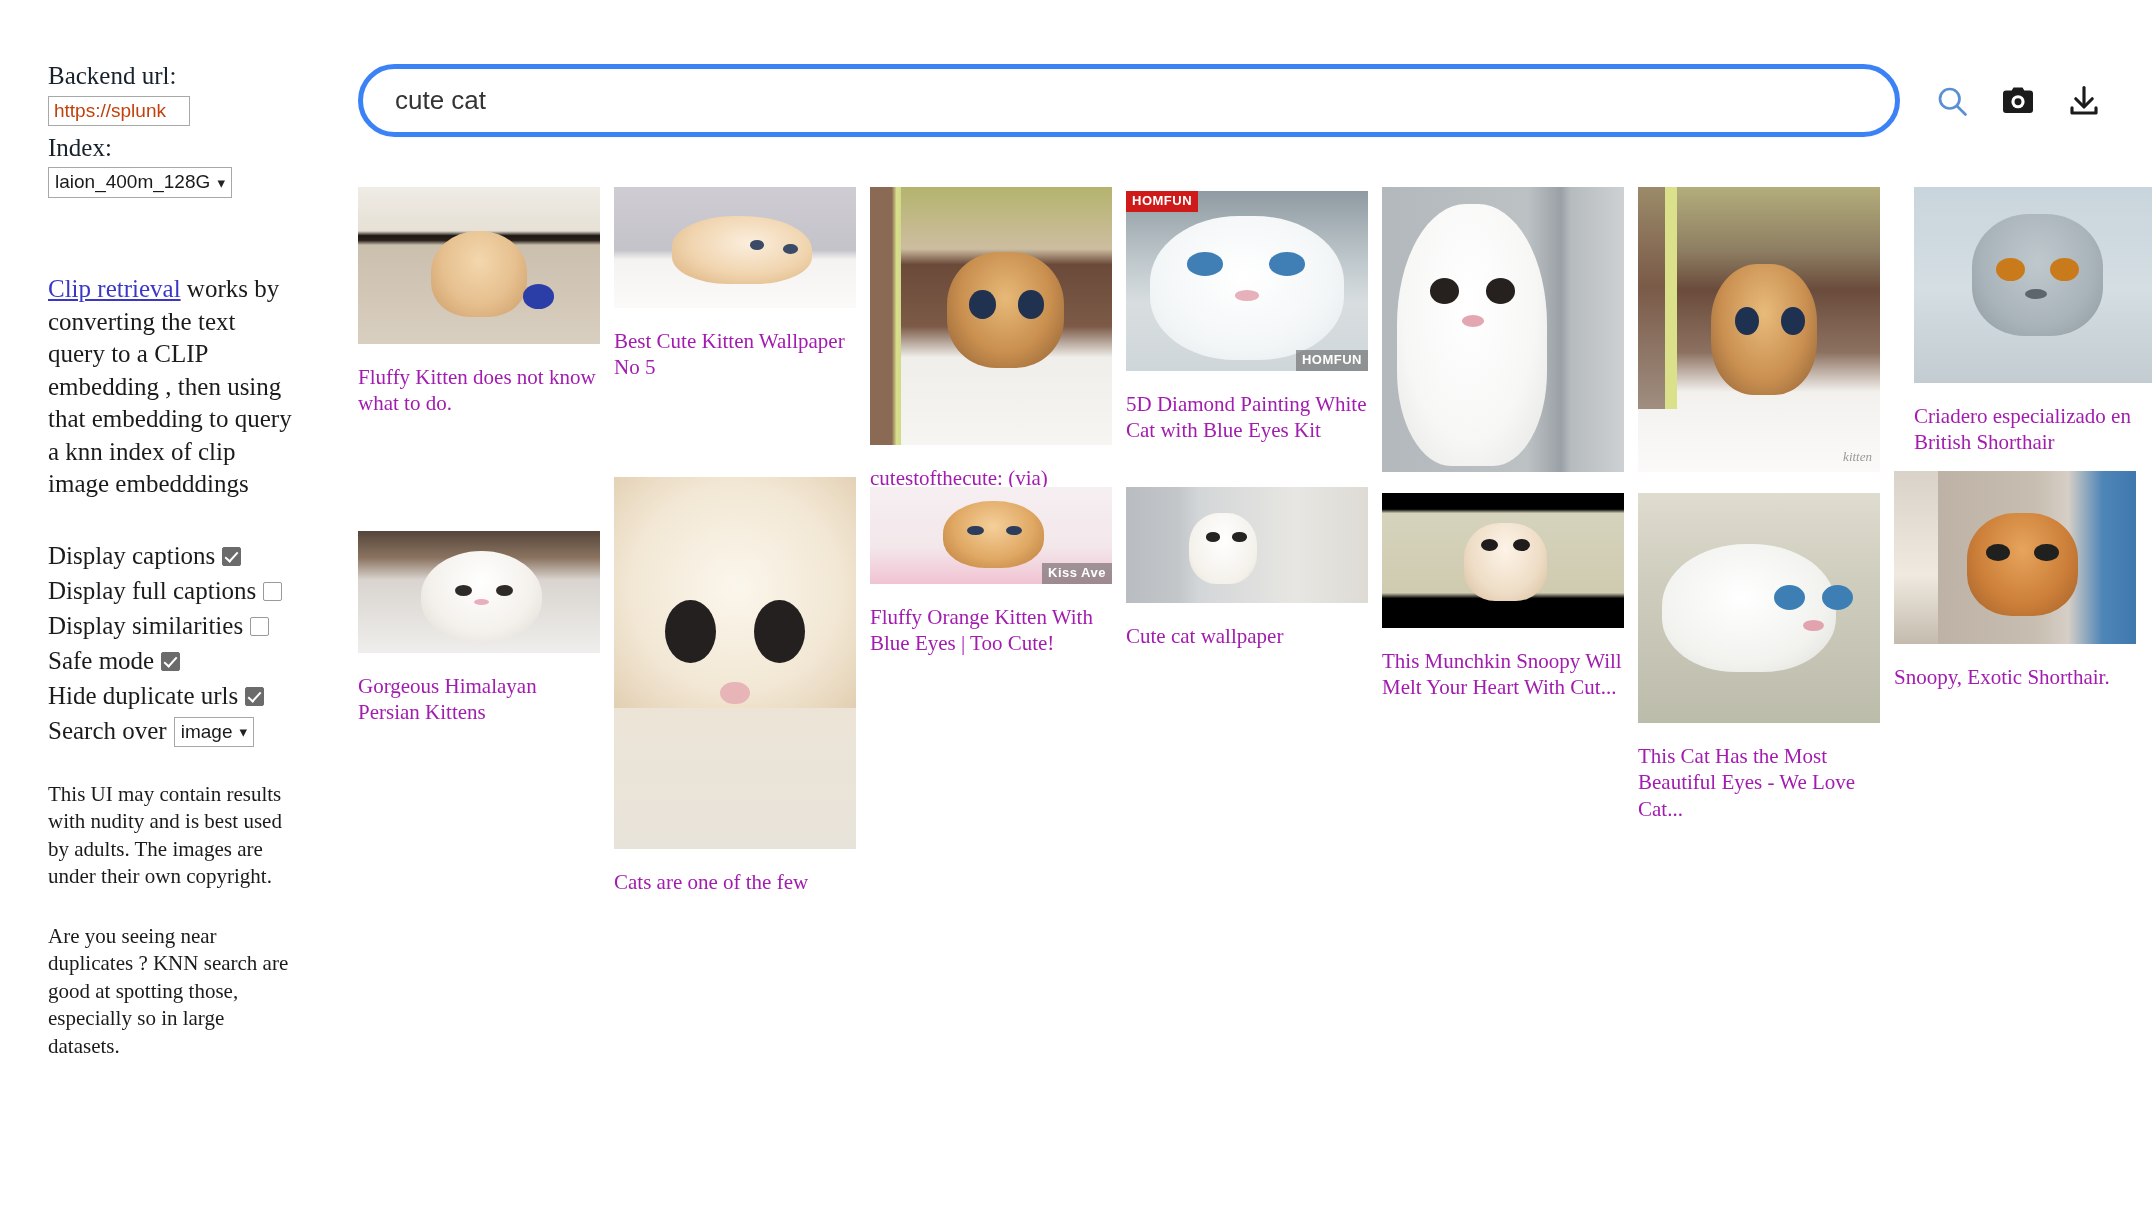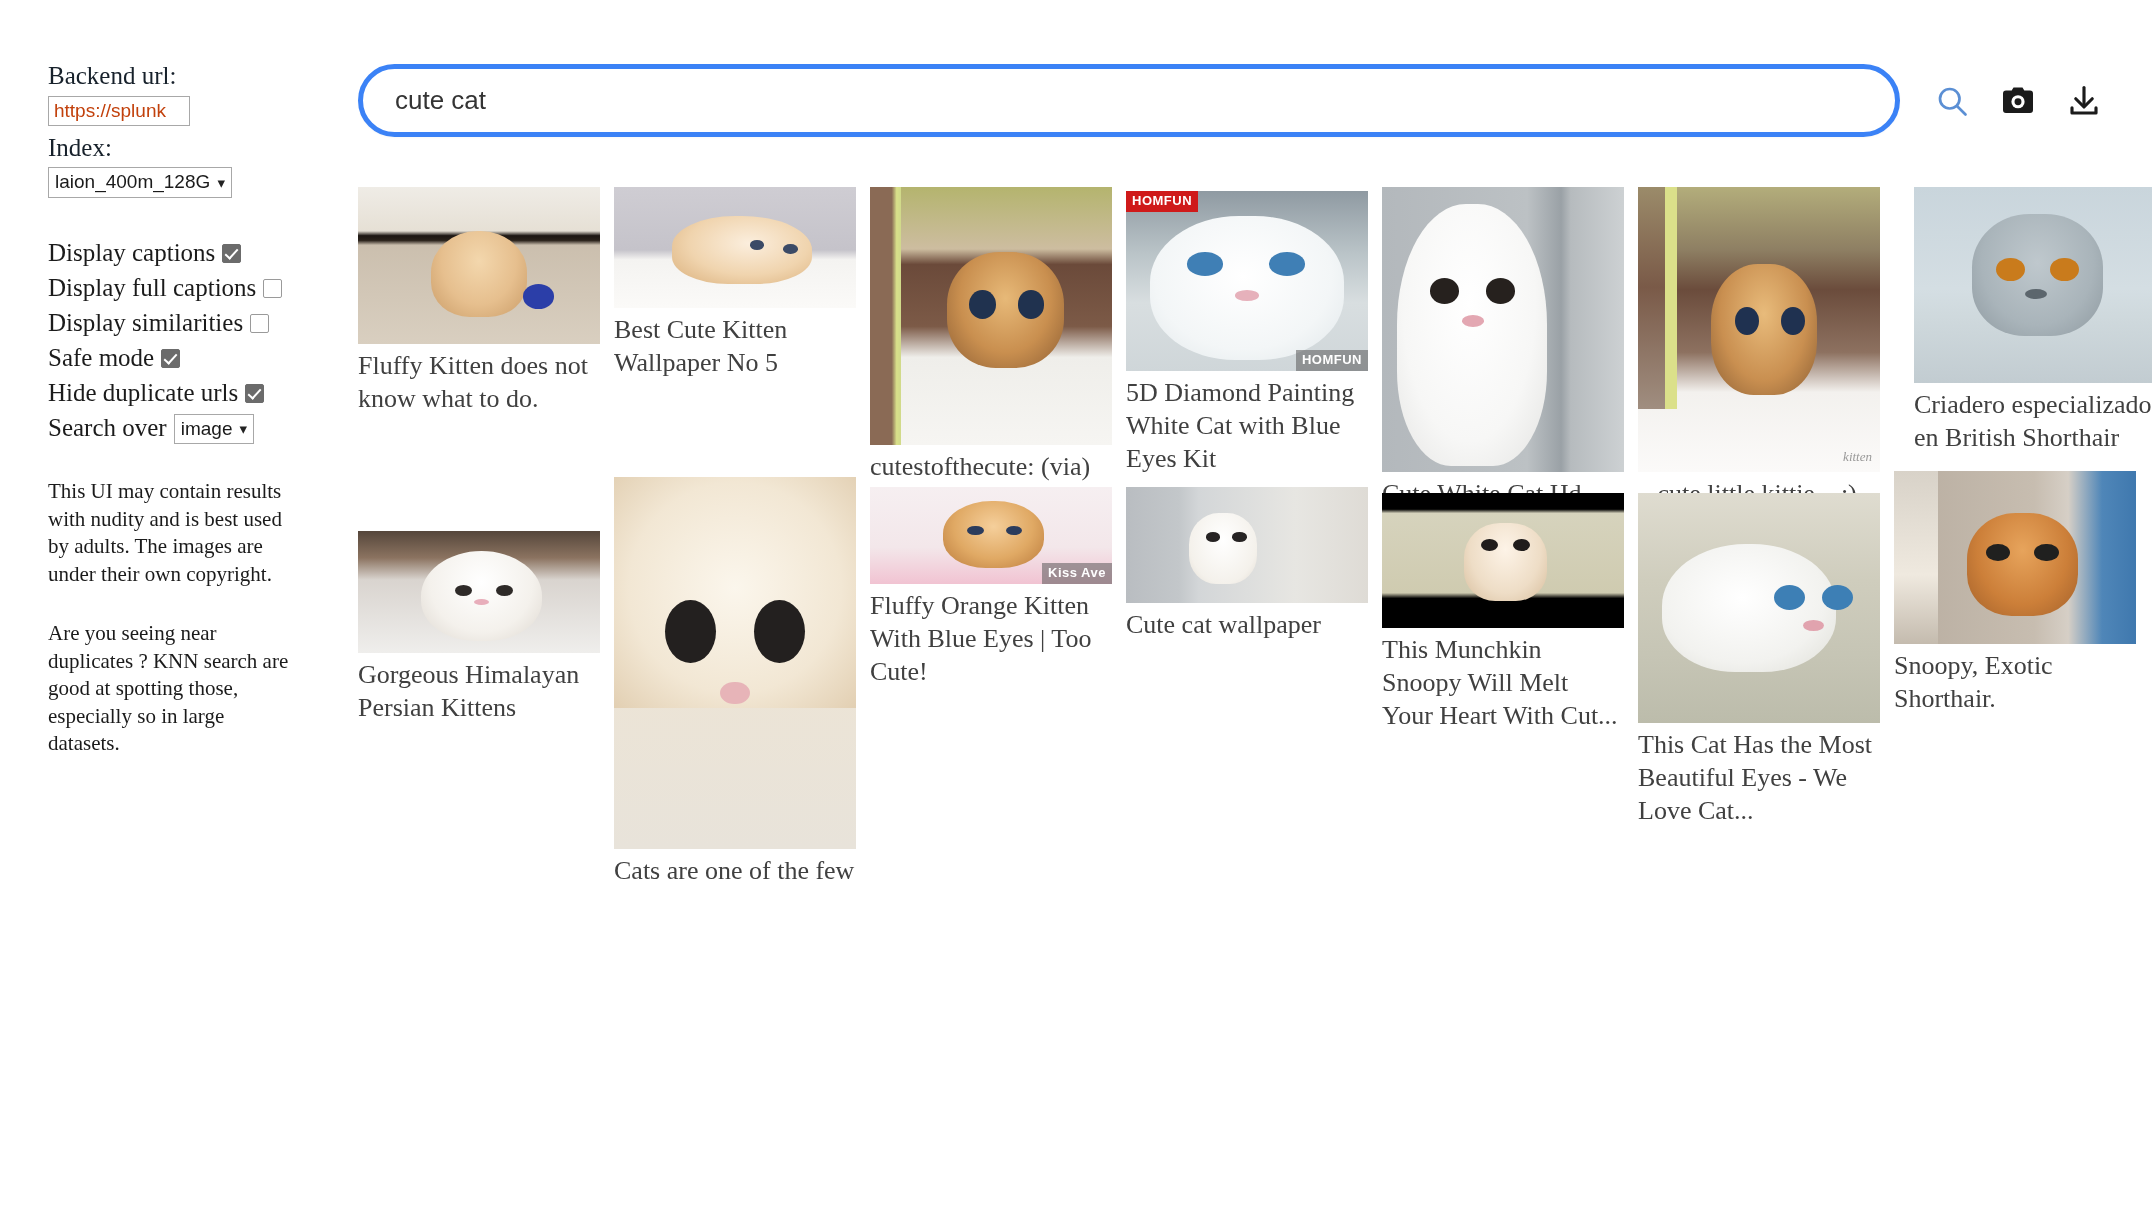--- a/index.html
+++ b/index.html
@@ -165,25 +165,25 @@
     color: #1b1b1b;
   }
   .thumb {
     display: block;
     width: 100%;
     background: #ddd;
     overflow: hidden;
     position: relative;
   }
   .cap {
-    margin-top: 6px;
+    margin-top: 20px;
     font-family: "Liberation Serif", serif;
-    font-size: 26px;
+    font-size: 21px;
     line-height: 1.26;
-    color: #404040;
+    color: #a21caf;
     word-wrap: break-word;
   }
   .badge {
     position: absolute;
     font-family: "Liberation Sans", sans-serif;
     font-weight: bold;
     letter-spacing: 0.5px;
   }
   .badge.tl { top: 0; left: 0; background: #cf1a1a; color:#fff; font-size: 13px; padding: 2px 6px; }
   .badge.br { bottom: 0; right: 0; background: rgba(90,90,90,.55); color:#fff; font-size: 13px; padding: 2px 6px; }
@@ -206,20 +206,23 @@
 
     <div>Backend url:</div>
     <div class="text-input">https://splunk</div>
 
     <div>Index:</div>
     <div class="select-box" id="index-select">
       <span>laion_400m_128G</span>
       <span class="caret">▾</span>
     </div>
 
+    <div class="about">
+      <a href="#">Clip retrieval</a><span> works by converting the text query to a CLIP embedding , then using that embedding to query a knn index of clip image embedddings</span>
+    </div>
 
     <div class="options">
       <div class="opt-row">
         <span class="opt-label">Display captions</span>
         <span class="cb checked"></span>
       </div>
       <div class="opt-row">
         <span class="opt-label">Display full captions</span>
         <span class="cb"></span>
       </div>

